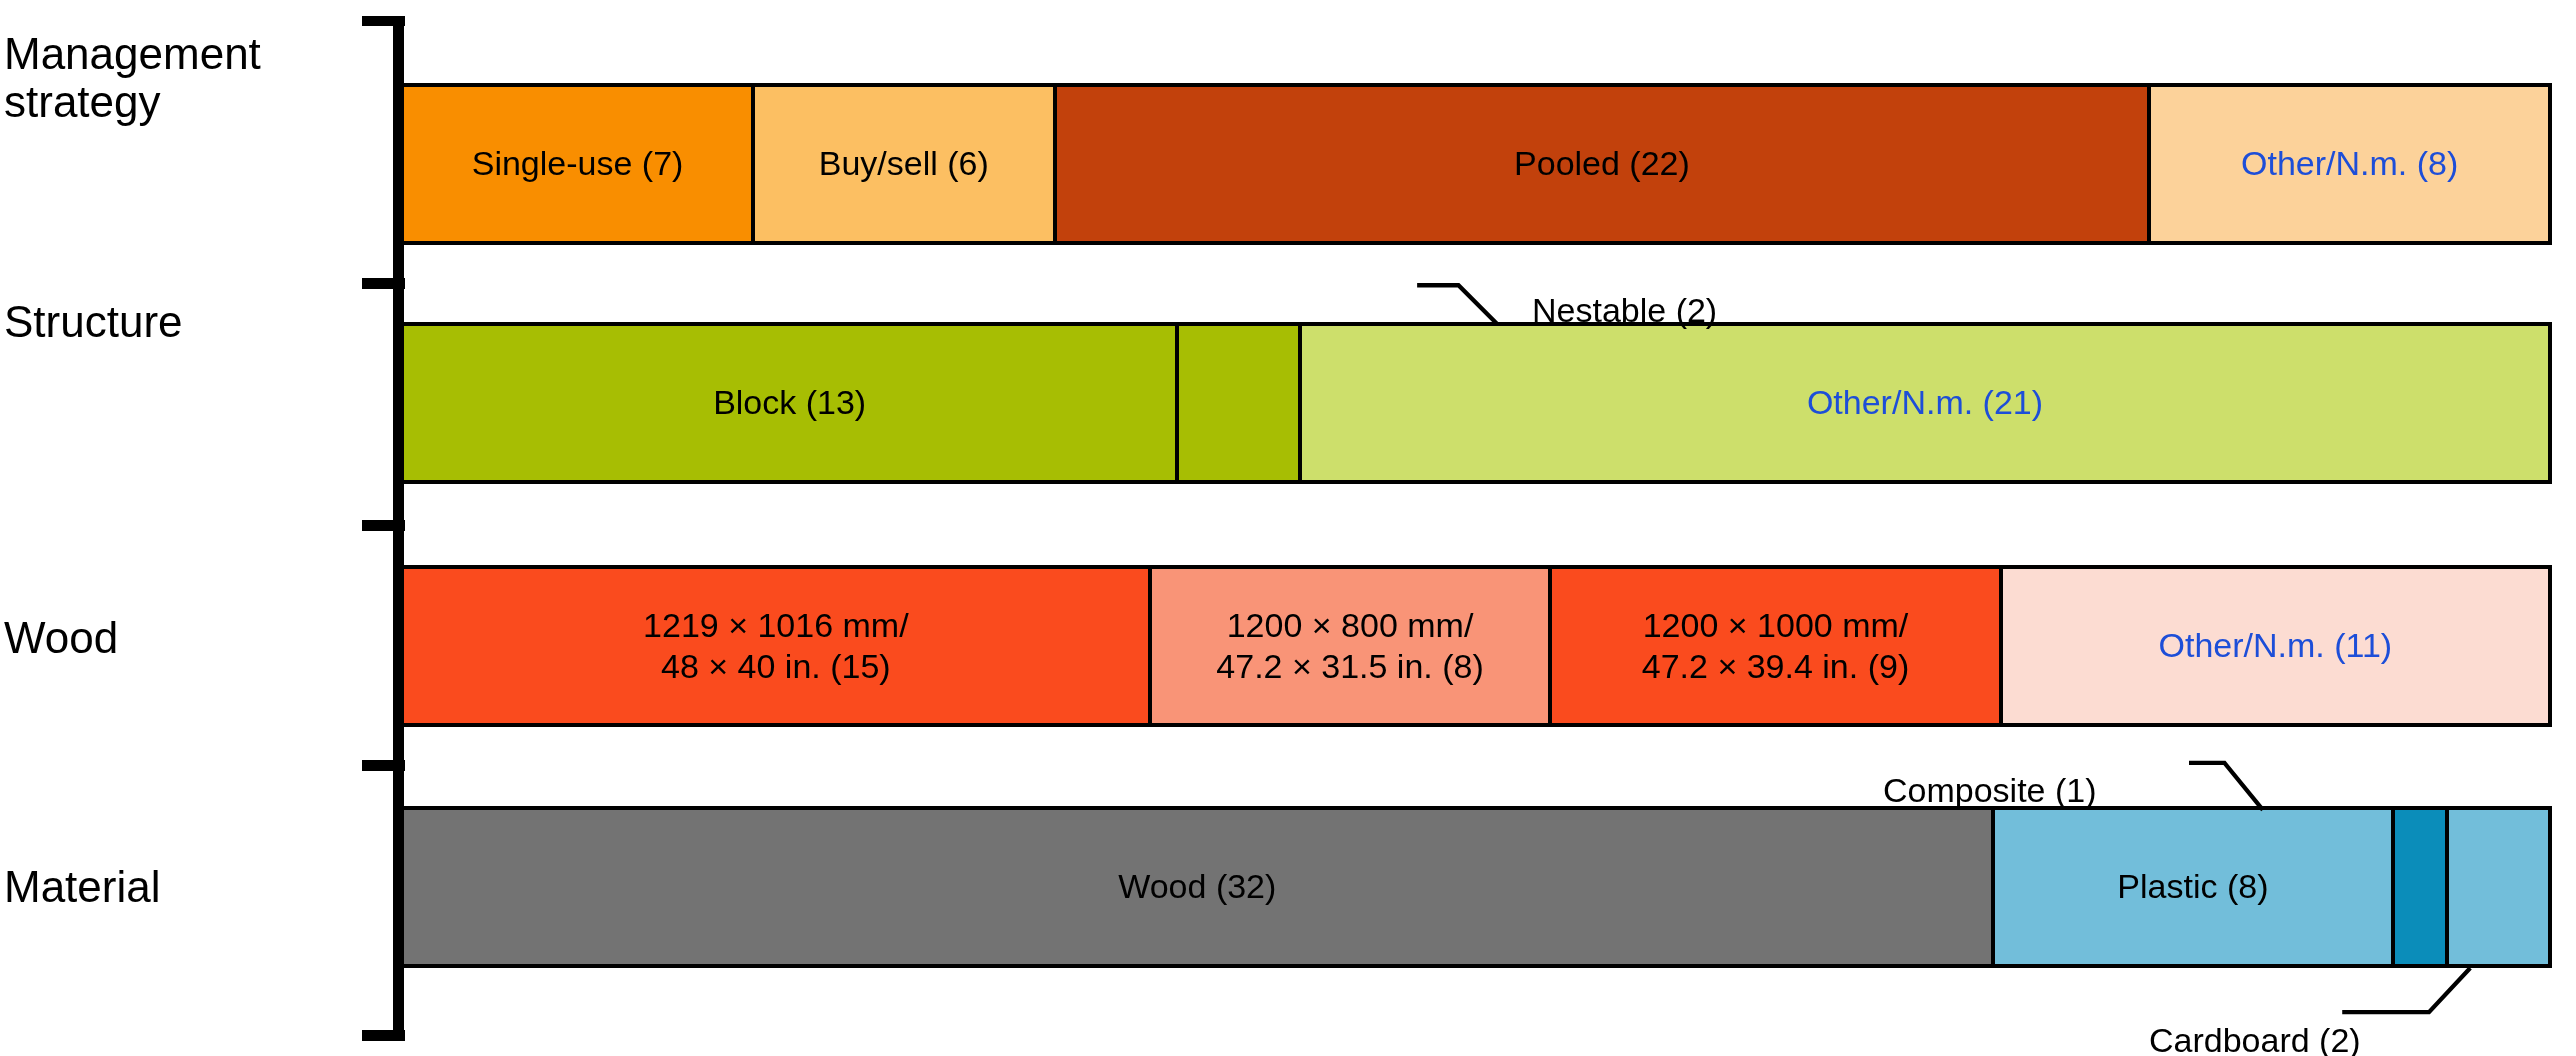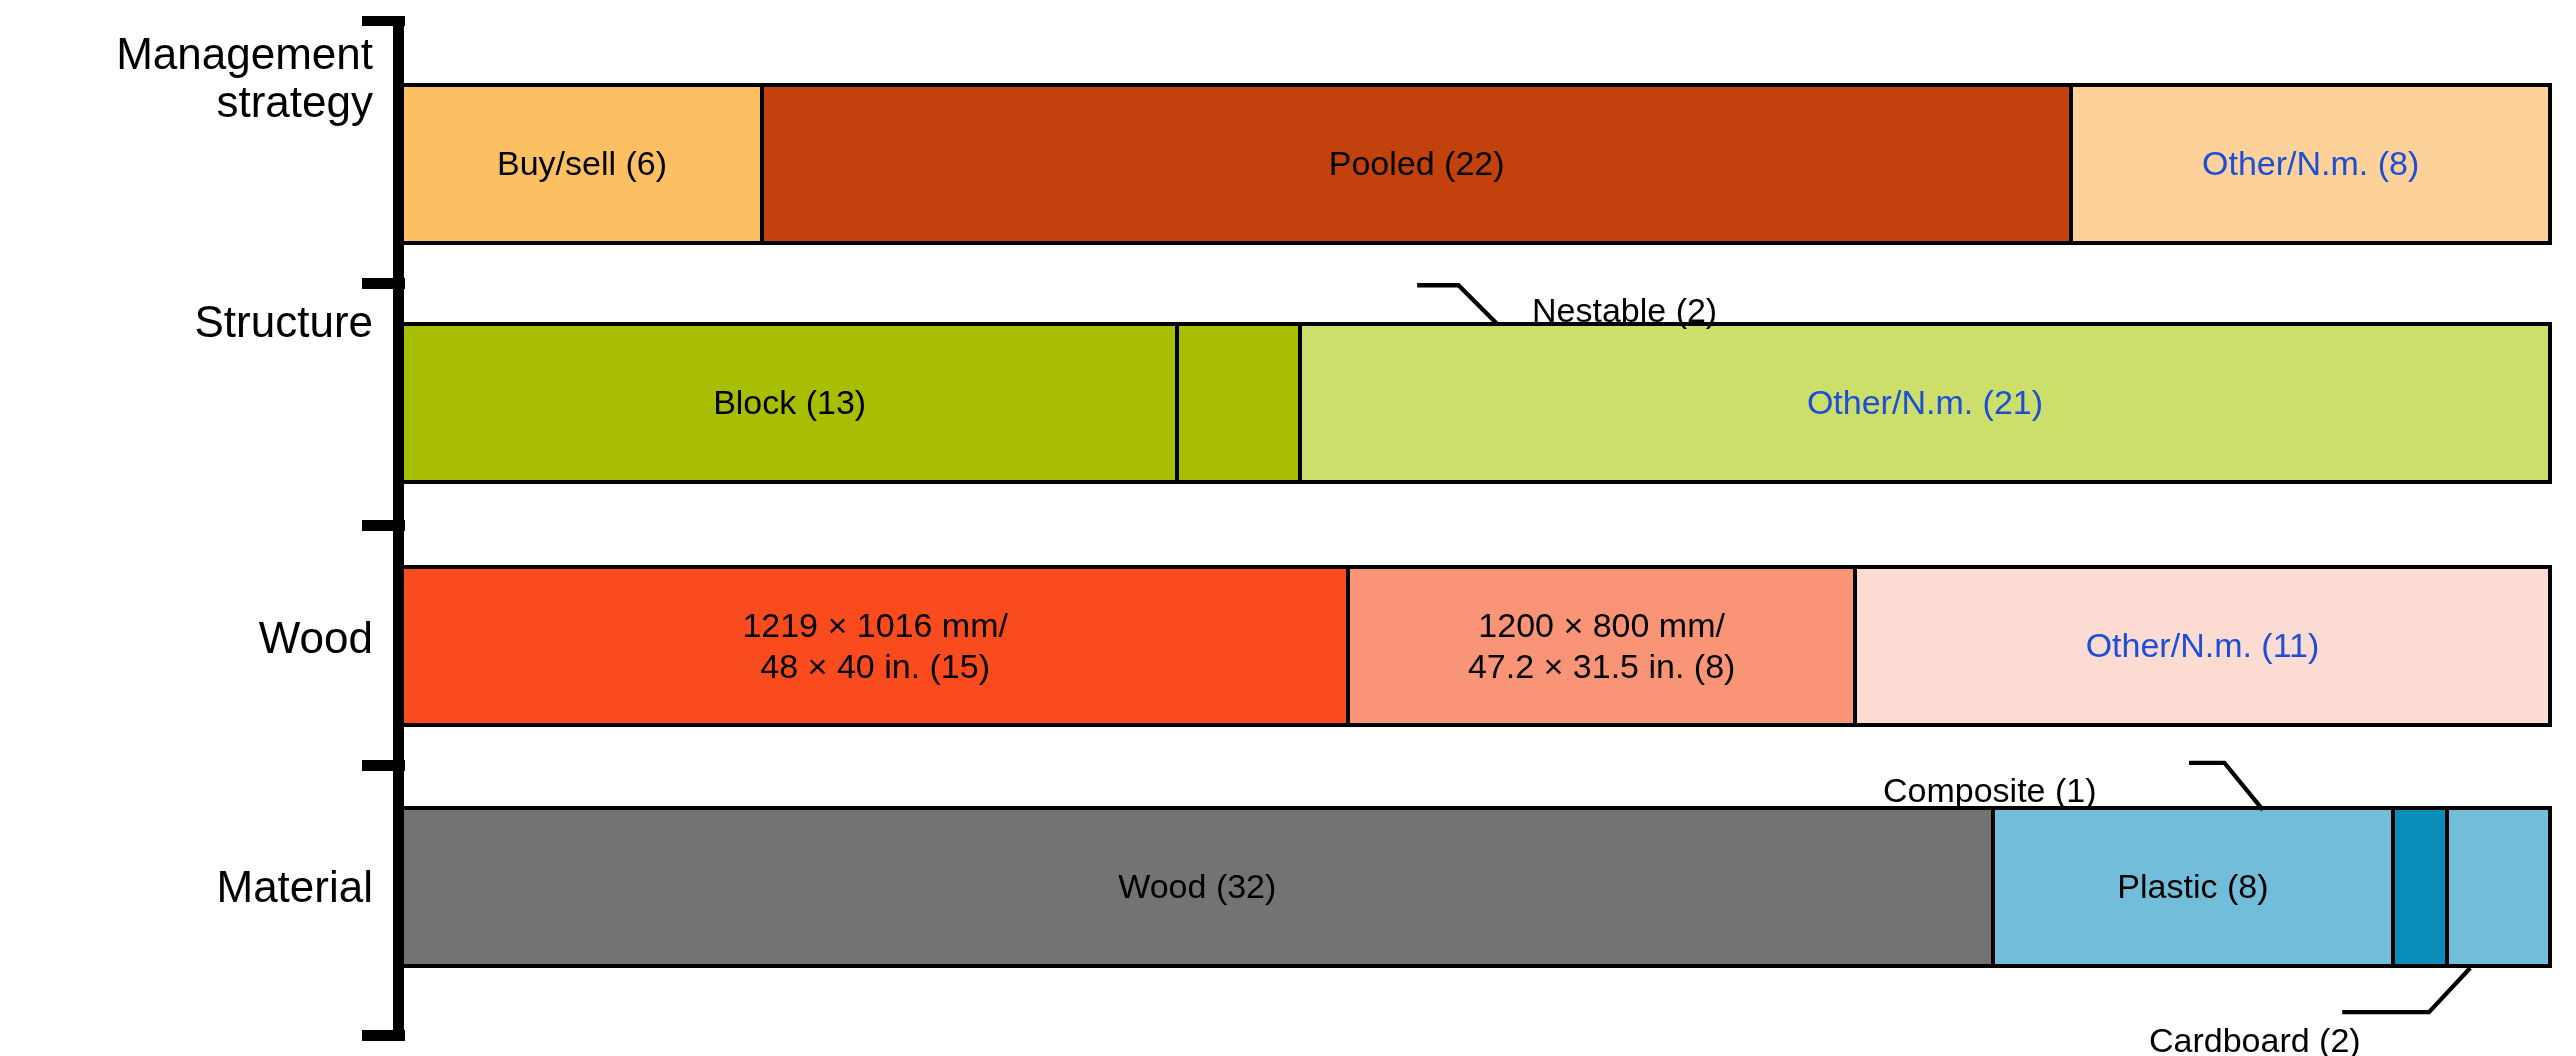--- a/index.html
+++ b/index.html
@@ -5,21 +5,21 @@
   html,body{margin:0;padding:0;background:#ffffff;}
   body{width:2576px;height:1057px;position:relative;overflow:hidden;
        font-family:"Liberation Sans",sans-serif;color:#000;}
 
   
   #axis-spine{position:absolute;left:393px;top:15.7px;width:11.4px;height:1025px;background:#000;}
   .axis-tick{position:absolute;left:362px;width:43px;height:10.7px;background:#000;}
 
   
   .cat-row{position:absolute;left:0;right:0;}
-  .cat-label{position:absolute;left:17px;width:356px;text-align:right;
+  .cat-label{position:absolute;left:4px;width:356px;text-align:left;
              font-size:44px;line-height:1.08;color:#000;}
   .bar{position:absolute;left:400px;height:162px;display:flex;
        border:4.3px solid #000;box-sizing:border-box;background:#fff;}
   .seg{position:relative;display:flex;align-items:center;justify-content:center;
        box-sizing:border-box;border-right:4.3px solid #000;overflow:visible;}
   .seg:last-child{border-right:none;}
   .seg-label{font-size:34px;line-height:1.22;text-align:center;white-space:pre-line;
              padding:0 4.3px;}
   .seg-label.muted{color:#1d4ed8;}
 
@@ -34,20 +34,23 @@
 <div class="axis-tick" style="top:15.7px"></div>
 <div class="axis-tick" style="top:278px"></div>
 <div class="axis-tick" style="top:520px"></div>
 <div class="axis-tick" style="top:760px"></div>
 <div class="axis-tick" style="top:1030px"></div>
 
 <div class="cat-row">
   <div class="cat-label" style="top:30px">Management
 strategy</div>
   <div class="bar" style="top:83px;width:2152px">
+    <div class="seg" style="flex:7;background:#F98E00">
+      <span class="seg-label">Single-use (7)</span>
+    </div>
     <div class="seg" style="flex:6;background:#FCBF62">
       <span class="seg-label">Buy/sell (6)</span>
     </div>
     <div class="seg" style="flex:22;background:#c2410c">
       <span class="seg-label">Pooled (22)</span>
     </div>
     <div class="seg" style="flex:8;background:#FCD29A">
       <span class="seg-label muted">Other/N.m. (8)</span>
     </div>
   </div>
@@ -75,20 +78,24 @@
   <div class="cat-label" style="top:614px">Wood</div>
   <div class="bar" style="top:565px;width:2152px">
     <div class="seg" style="flex:15;background:#FA4B1E">
       <span class="seg-label">1219 × 1016 mm/
 48 × 40 in. (15)</span>
     </div>
     <div class="seg" style="flex:8;background:#F99477">
       <span class="seg-label">1200 × 800 mm/
 47.2 × 31.5 in. (8)</span>
     </div>
+    <div class="seg" style="flex:9;background:#FA4B1E">
+      <span class="seg-label">1200 × 1000 mm/
+47.2 × 39.4 in. (9)</span>
+    </div>
     <div class="seg" style="flex:11;background:#FCDCD2">
       <span class="seg-label muted">Other/N.m. (11)</span>
     </div>
   </div>
 </div>
 
 <div class="cat-row">
   <div class="cat-label" style="top:863px">Material</div>
   <div class="bar" style="top:806px;width:2152px">
     <div class="seg" style="flex:32;background:#737373">

